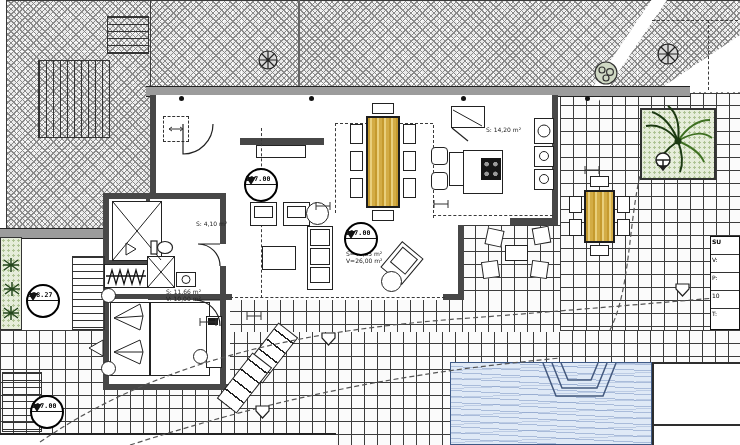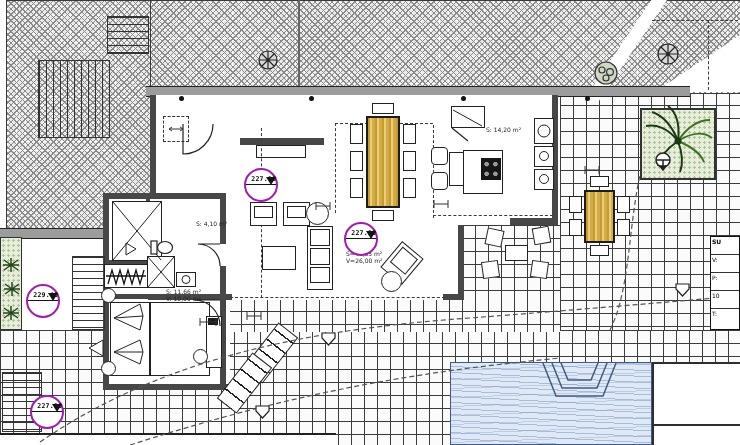--- a/index.html
+++ b/index.html
@@ -26,21 +26,21 @@
   .dot{width:5px;height:5px;border-radius:50%;background:#111;z-index:7;}
   .pool{background-color:#dfe9f6;background-image:
     repeating-linear-gradient(3deg,transparent 0 5px,rgba(125,150,195,.55) 5px 6px),
     repeating-linear-gradient(-2deg,transparent 0 8px,rgba(125,150,195,.35) 8px 9px);
     border:1.5px solid #3f5a86;z-index:2;box-sizing:border-box;}
   .deck{background:#fff;border-top:2px solid #2e2e2e;border-left:2px solid #2e2e2e;z-index:2;}
   .stip-green{background-color:#e6edda;background-image:radial-gradient(#aec394 1px,transparent 1.4px);background-size:5px 5px;border:1.5px solid #333;z-index:7;box-sizing:border-box;}
   .stair{border:1px solid #333;z-index:7;box-sizing:border-box;}
   .rungs-h{background:repeating-linear-gradient(to bottom,#333 0 1px,transparent 1px 7px);}
   .rungs-v{background:repeating-linear-gradient(to right,#333 0 1px,transparent 1px 7px);}
-  .marker{position:absolute;width:34px;height:34px;border:2px solid #a21caf;border-radius:50%;background:#fff;text-align:right;z-index:30;box-sizing:border-box;}
+  .marker{position:absolute;width:34px;height:34px;border:2px solid #000000;border-radius:50%;background:#fff;text-align:left;z-index:30;box-sizing:border-box;}
   .marker .val{display:block;font:bold 6.5px "DejaVu Sans Mono",monospace;letter-spacing:.2px;padding-top:5px;padding-bottom:1px;border-bottom:1.5px solid #131313;}
   .marker .tri{width:0;height:0;margin:1px auto 0;border-left:5px solid transparent;border-right:5px solid transparent;border-top:8px solid #131313;}
   .arealabel{font-size:6px;line-height:1.2;color:#222;white-space:nowrap;z-index:20;}
   .legend{background:#fff;border:1.5px solid #111;z-index:25;box-sizing:border-box;}
   .lrow{font-size:6px;line-height:1;height:18px;box-sizing:border-box;border-bottom:1px solid #333;padding:2px 1px;overflow:hidden;white-space:nowrap;}
   .cushion{background:#fff;border:1px solid #222;box-sizing:border-box;}
   .cooktop{background:#161616;background-image:
      radial-gradient(circle at 28% 28%,#9a9a9a 2px,transparent 2.6px),
      radial-gradient(circle at 72% 28%,#9a9a9a 2px,transparent 2.6px),
      radial-gradient(circle at 28% 72%,#9a9a9a 2px,transparent 2.6px),
@@ -209,21 +209,21 @@
 
   <div class="marker" style="left:244px;top:168px;">
     <span class="val">227.00</span>
     <span class="tri"></span>
   </div>
   <div class="marker" style="left:344px;top:222px;">
     <span class="val">227.00</span>
     <span class="tri"></span>
   </div>
   <div class="marker" style="left:26px;top:284px;">
-    <span class="val">229.40</span>
+    <span class="val">378.27</span>
     <span class="tri"></span>
   </div>
   <div class="marker" style="left:30px;top:395px;">
     <span class="val">227.00</span>
     <span class="tri"></span>
   </div>
 
   <svg class="overlay" width="740" height="445" viewBox="0 0 740 445">
 
     <g stroke="#1c3a12" stroke-width="2" fill="none">

